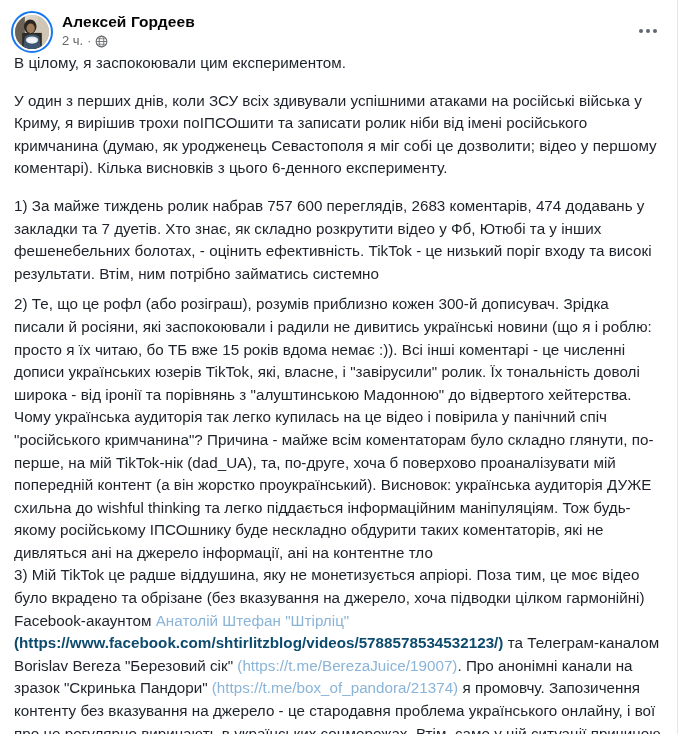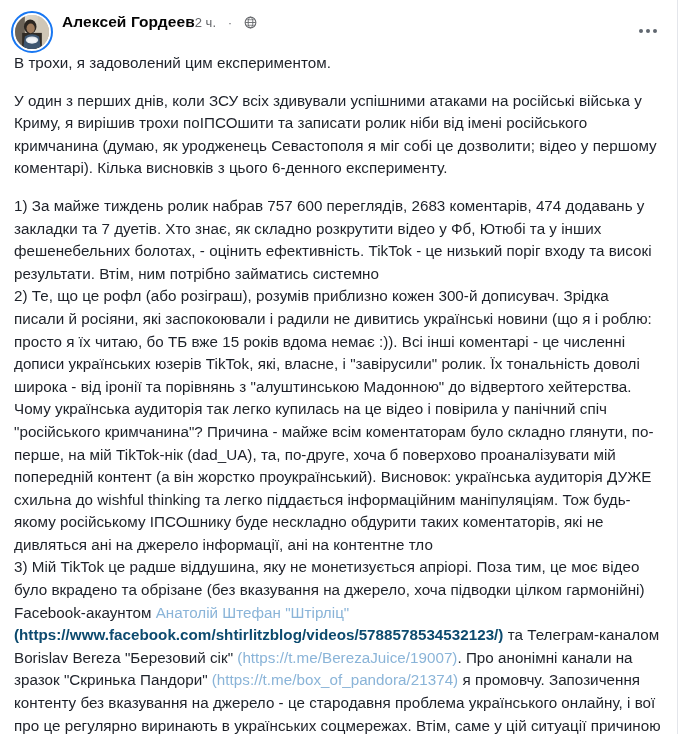--- a/index.html
+++ b/index.html
@@ -54,39 +54,39 @@
     border-radius: 50%;
     overflow: hidden;
     background: #c9bba6;
   }
   .avatar-photo svg { display:block; width:100%; height:100%; }
 
   .header-text {
     margin-left: 9px;
     padding-top: 1px;
     display: flex;
-    flex-direction: row;
+    flex-direction: column;
     justify-content: flex-start;
     flex: 1 1 auto;
     min-width: 0;
   }
 
   .author-name {
     font-size: 15.5px;
     line-height: 19px;
     font-weight: 700;
     color: #050505;
     letter-spacing: 0.1px;
     white-space: nowrap;
   }
 
   .meta-row {
     display: flex;
     align-items: center;
-    gap: 12px;
+    gap: 4px;
     margin-top: 2px;
     font-size: 13px;
     line-height: 16px;
     color: #65676b;
   }
   .meta-sep { color: #65676b; font-size: 12px; }
   .globe-icon { display:inline-block; width: 13px; height: 13px; line-height: 0; }
   .globe-icon svg { display:block; width: 13px; height: 13px; }
 
   .menu-button {
@@ -120,20 +120,21 @@
     color: #1d2129;
     letter-spacing: 0.02px;
   }
   .para {
     margin: 0 0 15px 0;
     white-space: pre-wrap;
     word-wrap: break-word;
   }
   .para.tight {
     margin-bottom: 0;
+    margin-top: 8px;
   }
   .post-link {
     color: #8ab4d8;
     text-decoration: none;
     cursor: pointer;
   }
   .url-strong {
     color: #0c4a6e;
     font-weight: 700;
   }
@@ -186,21 +187,21 @@
 
     <div class="menu-button" title="Ещё">
       <span class="dot"></span>
       <span class="dot"></span>
       <span class="dot"></span>
     </div>
   </div>
 
   <div class="post-body">
 
-    <p class="para">В трохи, я задоволений цим експериментом.</p>
+    <p class="para">В цілому, я заспокоювали цим експериментом.</p>
 
     <p class="para">У один з перших днів, коли ЗСУ всіх здивували успішними атаками на російські війська у Криму, я вирішив трохи поІПСОшити та записати ролик ніби від імені російського кримчанина (думаю, як уродженець Севастополя я міг собі це дозволити; відео у першому коментарі). Кілька висновків з цього 6-денного експерименту.</p>
 
     <p class="para tight">1) За майже тиждень ролик набрав 757 600 переглядів, 2683 коментарів, 474 додавань у закладки та 7 дуетів. Хто знає, як складно розкрутити відео у Фб, Ютюбі та у інших фешенебельних болотах, - оцінить ефективність. TikTok - це низький поріг входу та високі результати. Втім, ним потрібно займатись системно</p>
 
     <p class="para tight">2) Те, що це рофл (або розіграш), розумів приблизно кожен 300-й дописувач. Зрідка писали й росіяни, які заспокоювали і радили не дивитись українські новини (що я і роблю: просто я їх читаю, бо ТБ вже 15 років вдома немає :)). Всі інші коментарі - це численні дописи українських юзерів TikTok, які, власне, і "завірусили" ролик. Їх тональність доволі широка - від іронії та порівнянь з "алуштинською Мадонною" до відвертого хейтерства. Чому українська аудиторія так легко купилась на це відео і повірила у панічний спіч "російського кримчанина"? Причина - майже всім коментаторам було складно глянути, по-перше, на мій TikTok-нік (dad_UA), та, по-друге, хоча б поверхово проаналізувати мій попередній контент (а він жорстко проукраїнський). Висновок: українська аудиторія ДУЖЕ схильна до wishful thinking та легко піддається інформаційним маніпуляціям. Тож будь-якому російському ІПСОшнику буде нескладно обдурити таких коментаторів, які не дивляться ані на джерело інформації, ані на контентне тло</p>
 
     <p class="para"><span>3) Мій TikTok це радше віддушина, яку не монетизується апріорі. Поза тим, це моє відео було вкрадено та обрізане (без вказування на джерело, хоча підводки цілком гармонійні) Facebook-акаунтом </span><a class="post-link">Анатолій Штефан "Штірліц"</a><span class="url-strong">(https://www.facebook.com/shtirlitzblog/videos/5788578534532123/)</span><span> та Телеграм-каналом Borislav Bereza "Березовий сік" </span><a class="post-link">(https://t.me/BerezaJuice/19007)</a><span>. Про анонімні канали на зразок "Скринька Пандори" </span><a class="post-link">(https://t.me/box_of_pandora/21374)</a><span> я промовчу. Запозичення контенту без вказування на джерело - це стародавня проблема українського онлайну, і вої про це регулярно виринають в українських соцмережах. Втім, саме у цій ситуації причиною може бути бажання не піарити російського автора (тобто, рофл був надто тонким, і це цілком може бути).</span></p>
 
   </div>

